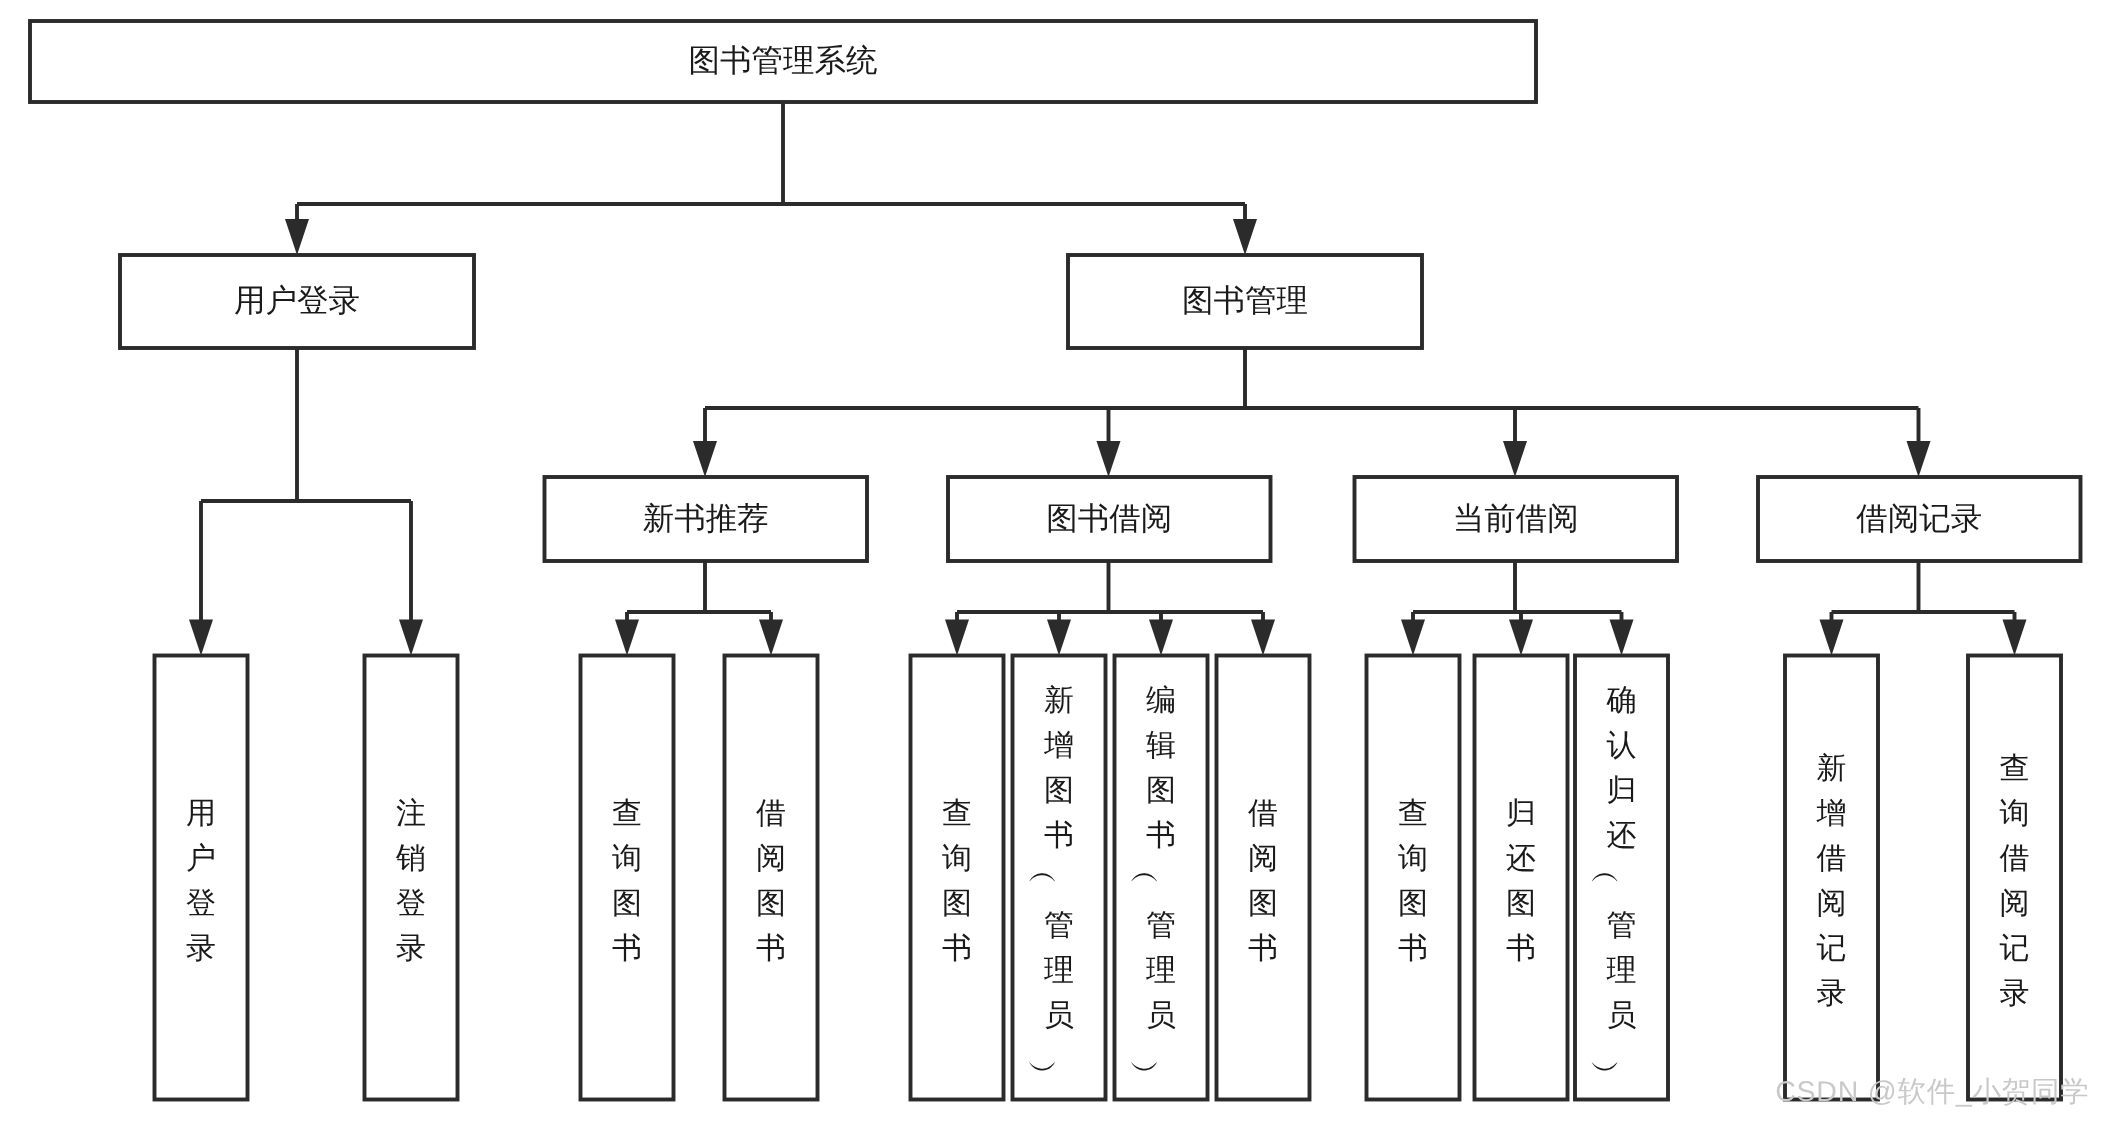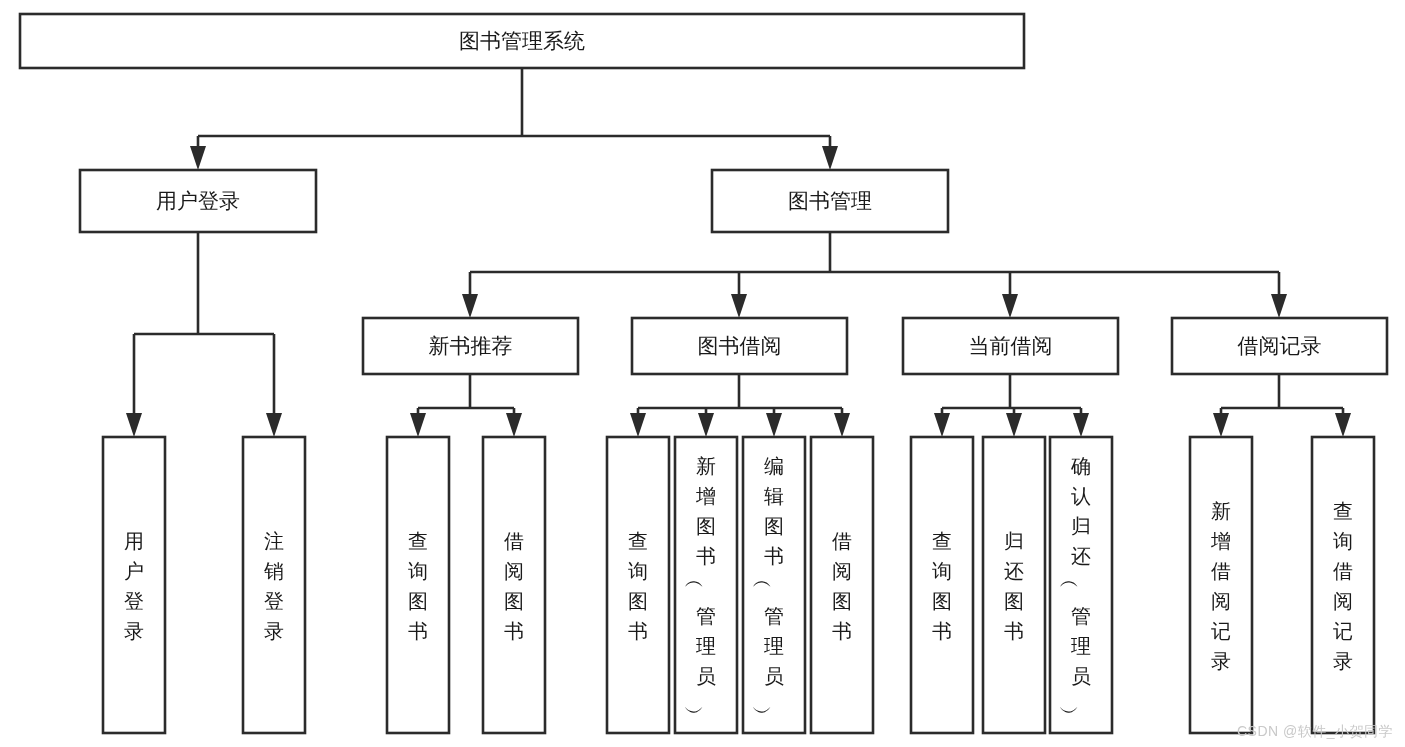--- a/index.html
+++ b/index.html
@@ -51,21 +51,21 @@
     font-family: "Liberation Sans", "DejaVu Sans", sans-serif;
     font-size: 20px;
     fill: #1a1a1a;
     text-anchor: middle;
   }
   .watermark {
     position: absolute;
     right: 12px;
     bottom: 6px;
     font-family: "Liberation Sans", "DejaVu Sans", sans-serif;
-    font-size: 14px;
+    font-size: 19px;
     color: #c9c9c9;
     letter-spacing: 0.5px;
     white-space: nowrap;
     user-select: none;
   }
 </style>
 </head>
 <body>
 
 <div id="canvas">

